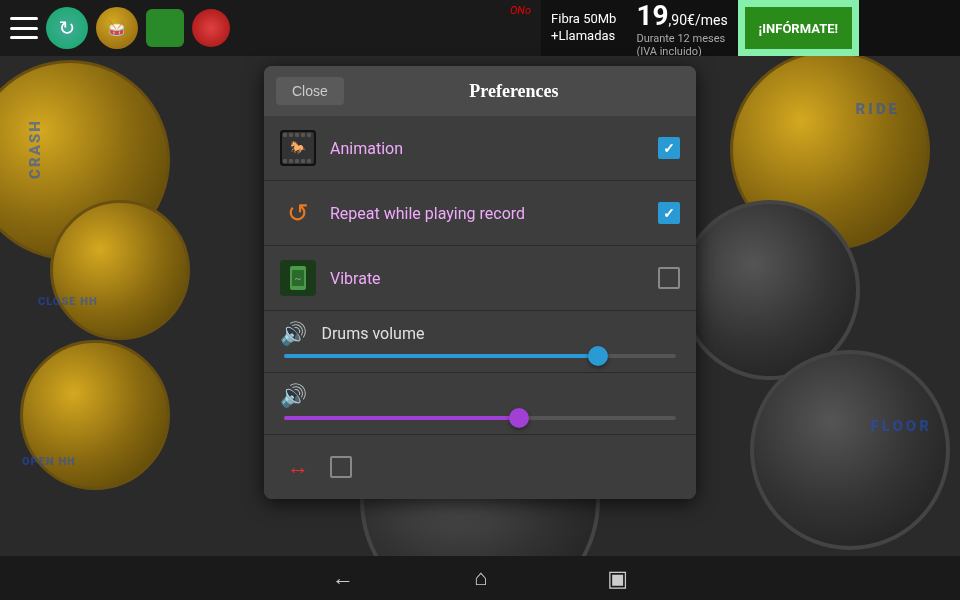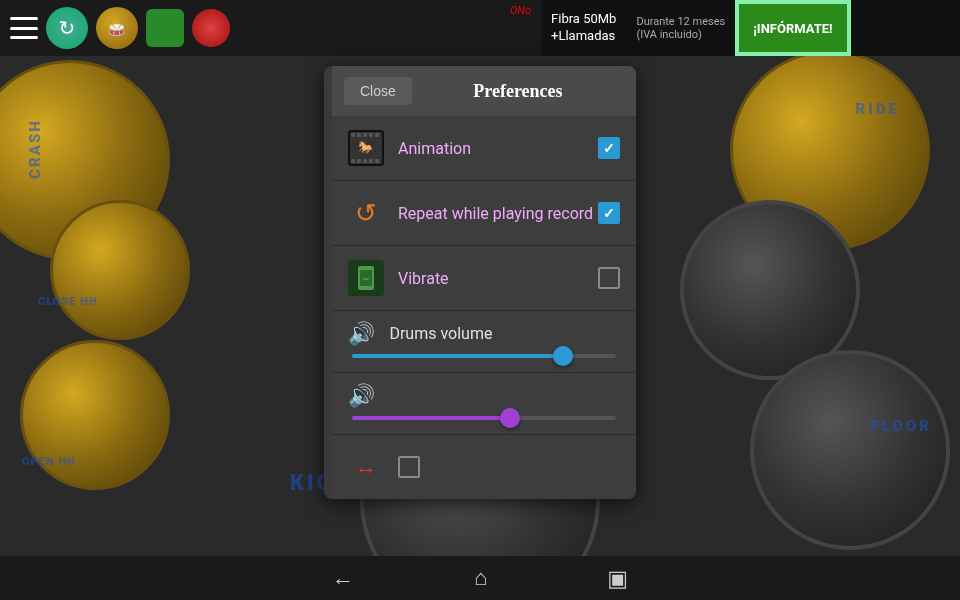--- a/index.html
+++ b/index.html
@@ -145,43 +145,42 @@
     .ad-btn {
       background: #2a8a1a;
       color: white;
       font-weight: bold;
       font-size: 13px;
       padding: 10px 14px;
       height: 100%;
       display: flex;
       align-items: center;
       white-space: nowrap;
-      border: 4px solid #86efac;
+      border: 7px solid #86efac;
     }
 
     
     .dialog-overlay {
       position: absolute;
       inset: 0;
       top: 56px;
       bottom: 44px;
       display: flex;
       align-items: flex-start;
       justify-content: center;
       padding-top: 10px;
       z-index: 20;
     }
 
     .dialog {
       background: #3a3a3a;
       border-radius: 8px;
-      width: 312px;
+      width: 432px;
       overflow: hidden;
       box-shadow: 0 4px 20px rgba(0,0,0,0.7);
-      padding-left: 8px;
     }
 
     .dialog-header {
       background: #4a4a4a;
       display: flex;
       align-items: center;
       padding: 0 12px;
       height: 50px;
     }
 
@@ -367,20 +366,24 @@
 
   <div class="ad-banner">
     <div class="ad-ono">
       <span style="color:#e00;font-size:11px;font-style:italic;">ONo</span>
     </div>
     <div class="ad-text">
       <div>Fibra 50Mb</div>
       <div>+Llamadas</div>
     </div>
     <div class="ad-price">
+      <div style="display:flex;align-items:baseline;">
+        <span class="big">19</span>
+        <span style="font-size:14px;color:white;">,90€/mes</span>
+      </div>
       <div class="small">Durante 12 meses</div>
       <div class="small">(IVA incluido)</div>
     </div>
     <div class="ad-btn">¡INFÓRMATE!</div>
   </div>
 </div>
 
 <div class="dialog-overlay">
   <div class="dialog">
 

